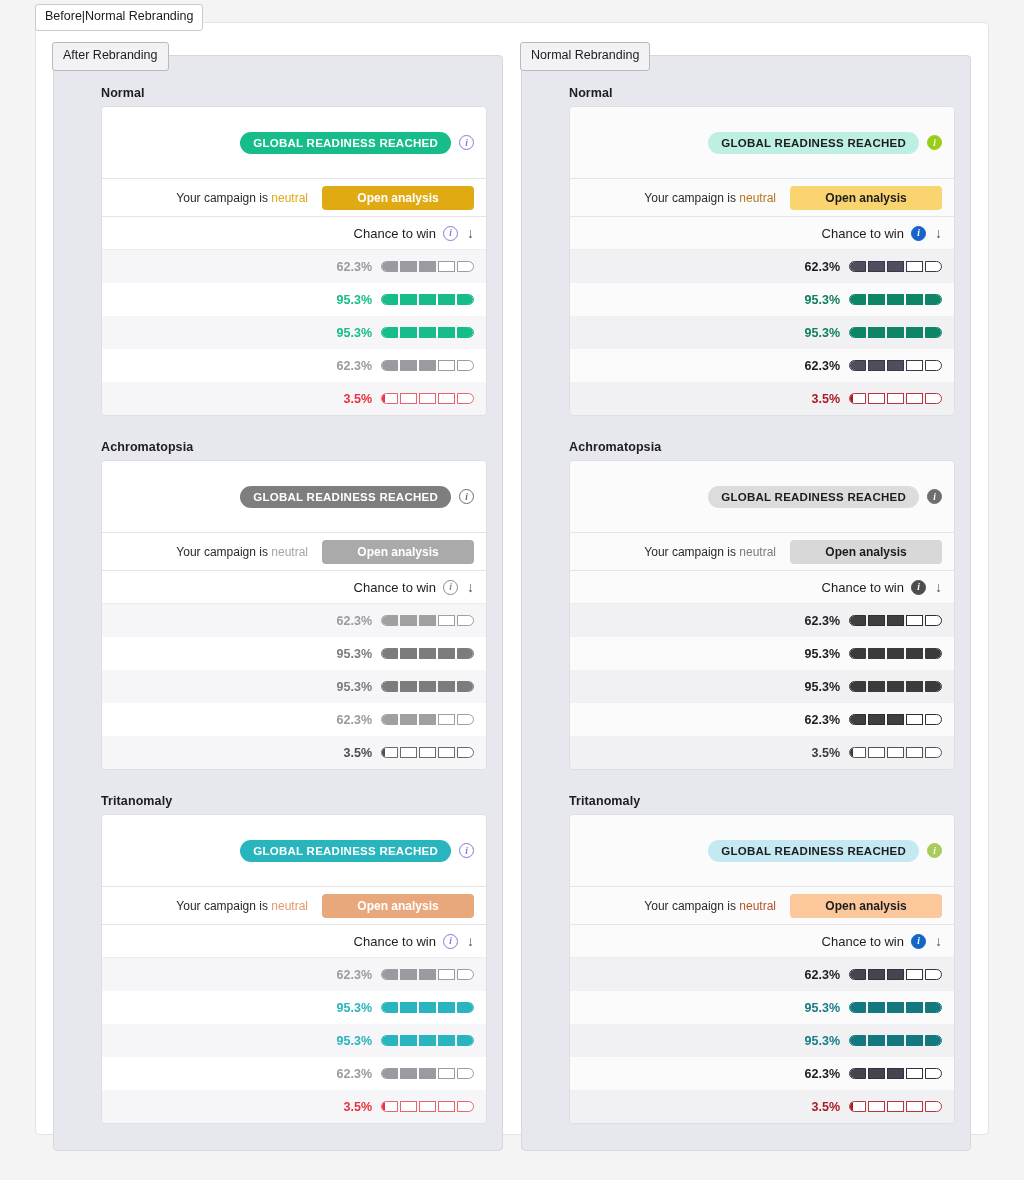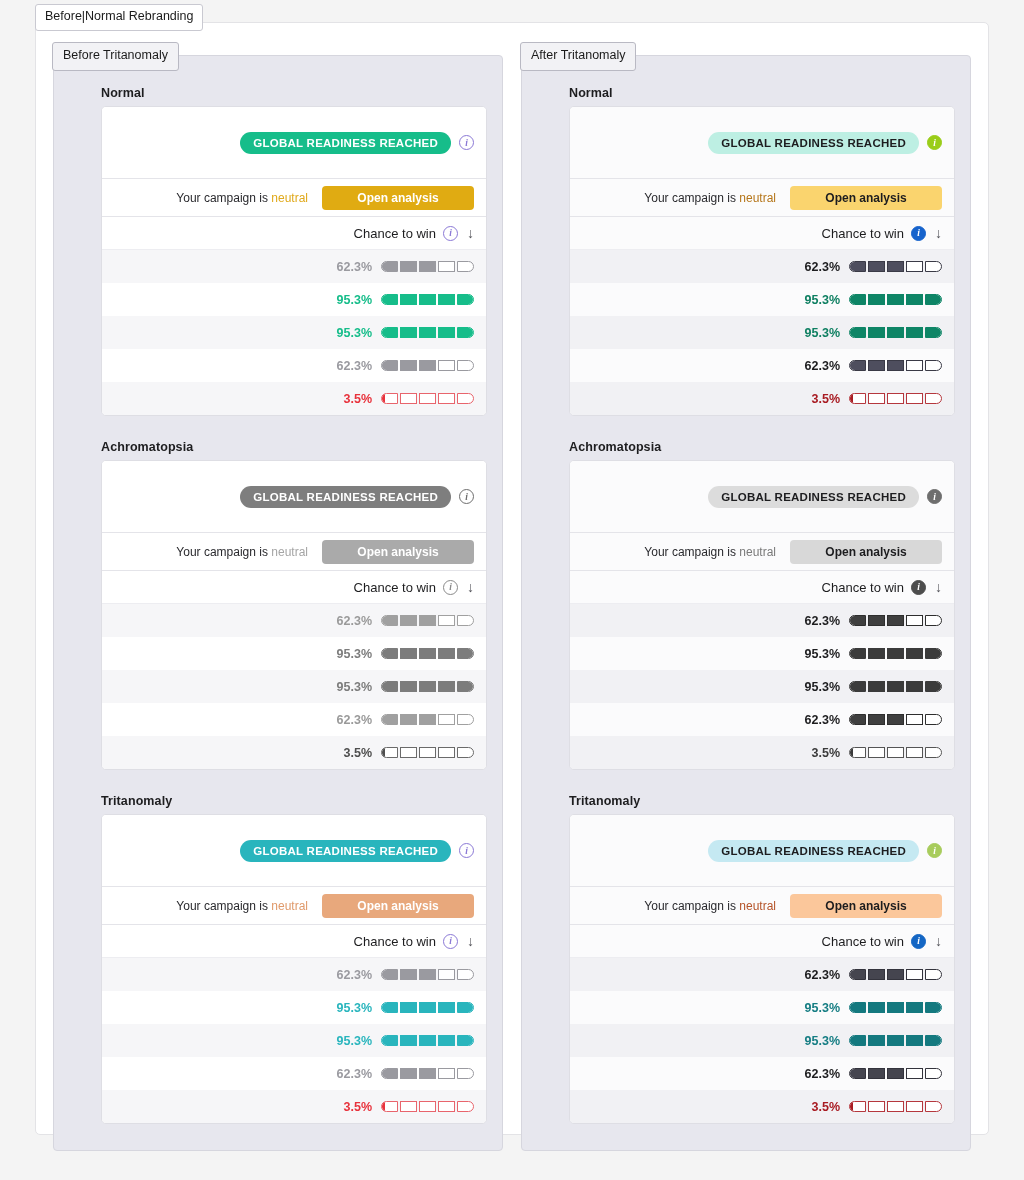--- a/index.html
+++ b/index.html
@@ -213,21 +213,21 @@
 </head>
 <body>
 
 <div class="root-tab-strip">
   <span class="tab-chip">Before|Normal Rebranding</span>
 </div>
 
 <div class="outer-frame">
   <div class="panels" id="panels">
       <div class="panel">
-        <div class="panel-tab">Before Tritanomaly</div>
+        <div class="panel-tab">After Rebranding</div>
         <div class="sim-group">
           <div class="sim-label">Normal</div>
           <div class="card" style="background: rgb(255, 255, 255);">
             <div class="row-badge" style="background: rgb(255, 255, 255);">
               <span class="badge" style="background: rgb(22, 189, 138); color: rgb(255, 255, 255);">GLOBAL READINESS REACHED</span>
               <span class="info-dot" style="background: rgb(255, 255, 255); color: rgb(139, 121, 214); border: 1.3px solid rgb(139, 121, 214);">i</span>
             </div>
             <div class="row-campaign" style="background: rgb(255, 255, 255);">
               <span class="campaign-text"><span>Your campaign is </span><span class="kw" style="color: rgb(224, 169, 27);">neutral</span></span>
               <button class="open-btn" style="background: rgb(224, 171, 18); color: rgb(255, 255, 255);">Open analysis</button>
@@ -522,21 +522,21 @@
                 <span class="seg" style="border-color: rgb(232, 100, 108);"></span>
                 <span class="seg" style="border-color: rgb(232, 100, 108);"></span>
                 <span class="seg" style="border-color: rgb(232, 100, 108);"></span>
                 <span class="seg" style="border-color: rgb(232, 100, 108);"></span>
               </span>
             </div>
           </div>
         </div>
       </div>
       <div class="panel">
-        <div class="panel-tab">After Tritanomaly</div>
+        <div class="panel-tab">Normal Rebranding</div>
         <div class="sim-group">
           <div class="sim-label">Normal</div>
           <div class="card tinted" style="background: rgb(251, 251, 252);">
             <div class="row-badge" style="background: rgb(251, 251, 252);">
               <span class="badge" style="background: rgb(189, 239, 227); color: rgb(29, 29, 31);">GLOBAL READINESS REACHED</span>
               <span class="info-dot" style="background: rgb(154, 205, 25); color: rgb(255, 255, 255); border: 1.3px solid rgb(154, 205, 25);">i</span>
             </div>
             <div class="row-campaign" style="background: rgb(251, 251, 252);">
               <span class="campaign-text"><span>Your campaign is </span><span class="kw" style="color: rgb(181, 118, 26);">neutral</span></span>
               <button class="open-btn" style="background: rgb(250, 212, 110); color: rgb(29, 29, 31);">Open analysis</button>

